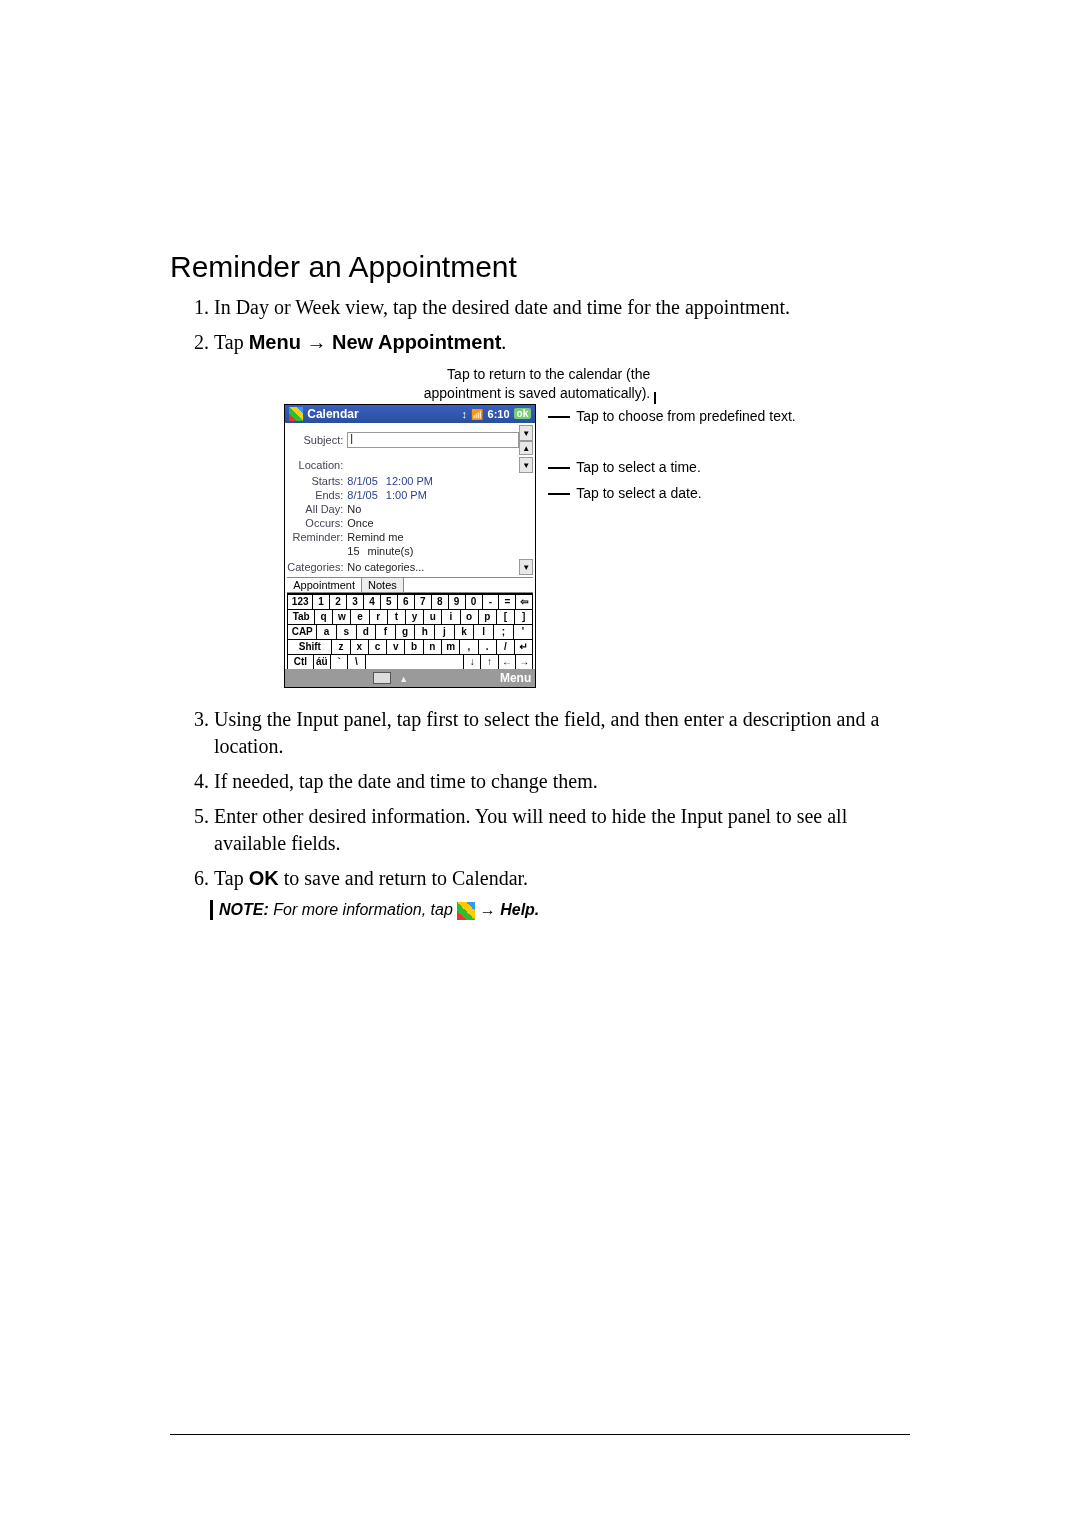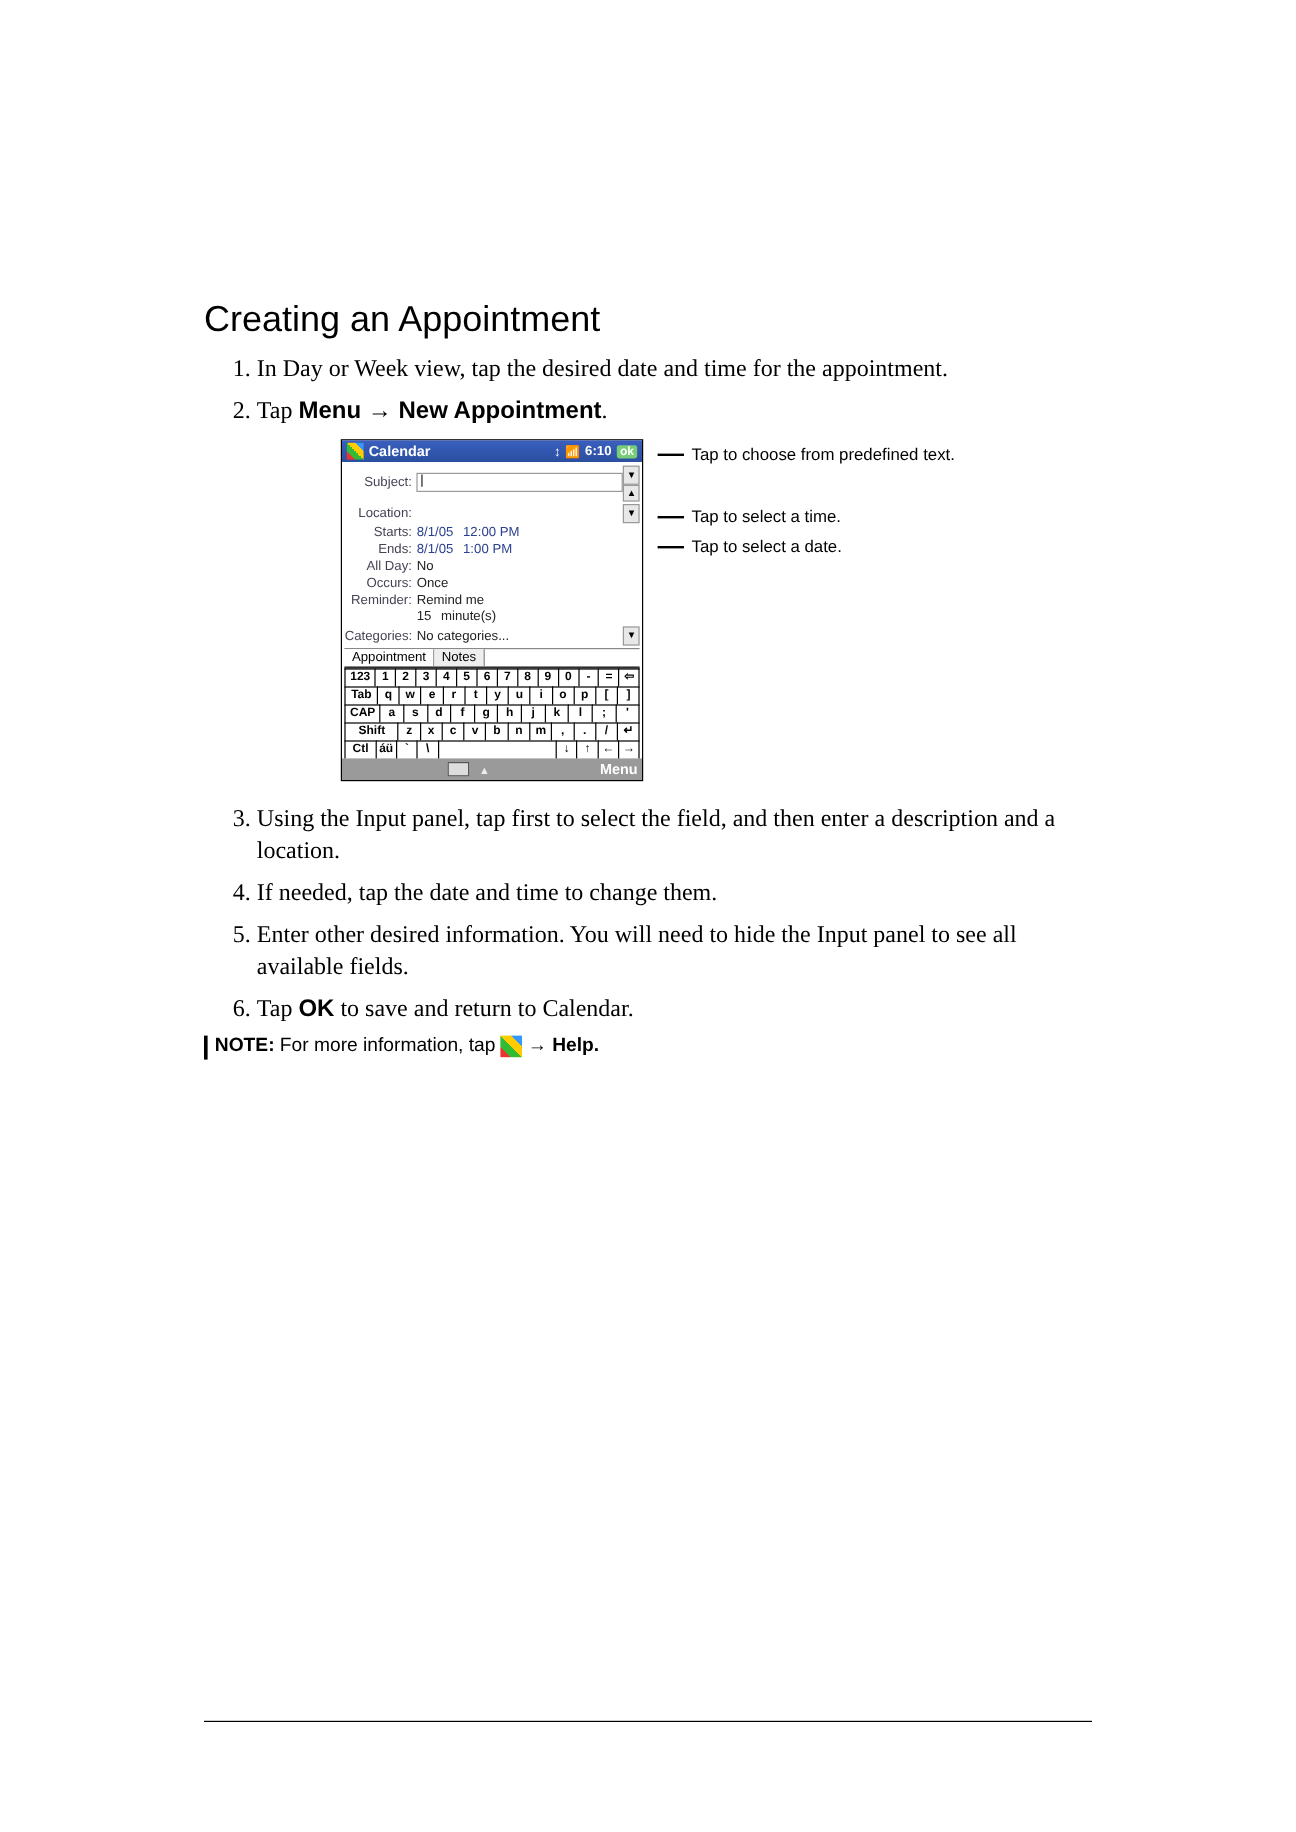--- a/index.html
+++ b/index.html
@@ -258,25 +258,27 @@
   line-height: 1.25;
 }
 .ann-spacer-0 { height: 0px; }
 .ann-spacer-1 { height: 18px; }
 .ann-spacer-2 { height: 4px; }
 .ann-spacer-3 { height: 0px; }
 
 
 .note-block {
   display: flex;
-  align-items: center;
+  align-items: flex-end;
   gap: 6px;
+  margin-left: 40px;
   margin-top: 4px;
   font-family: Arial, Helvetica, sans-serif;
   font-size: 16px;
+  font-style: italic;
 }
 .note-bar {
   width: 3px;
   height: 20px;
   background: #000;
 }
 .note-icon {
   display: inline-block;
   width: 18px; height: 18px;
   background: linear-gradient(45deg, #e33 0 25%, #3b3 25% 50%, #fc0 50% 75%, #39f 75%);
@@ -297,31 +299,38 @@
 }
 .footer .pnum {
   font-style: italic;
   font-size: 20px;
 }
 </style>
 </head>
 <body>
 
 <div class="page">
-  <h1 class="title">Creating an Appointment</h1>
+  <h1 class="title">Reminder an Appointment</h1>
 
   <ol class="steps">
     <li>In Day or Week view, tap the desired date and time for the appointment.</li>
     <li>
       <span>Tap </span><span class="sans bold">Menu</span><span class="sans"> → </span><span class="sans bold">New Appointment</span><span>.</span>
     </li>
   </ol>
 
   <div class="figure-block">
     <div class="figure-inner">
+      <div class="caption-top-wrap">
+        <div>
+          <div class="caption-top">Tap to return to the calendar (the</div>
+          <div class="caption-top">appointment is saved automatically).</div>
+        </div>
+        <div class="caption-line"></div>
+      </div>
 
       <div class="fig-row">
 
         <div class="device">
           <div class="dev-title">
             <div class="left">
               <span class="flag"></span>
               <span>Calendar</span>
             </div>
             <div class="right">

